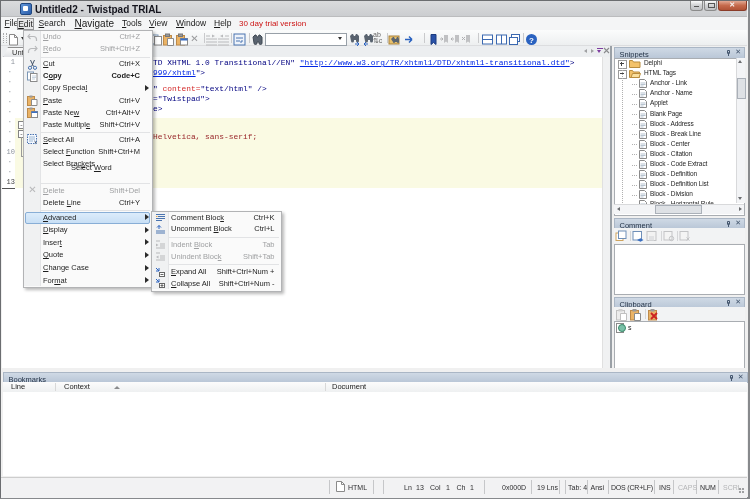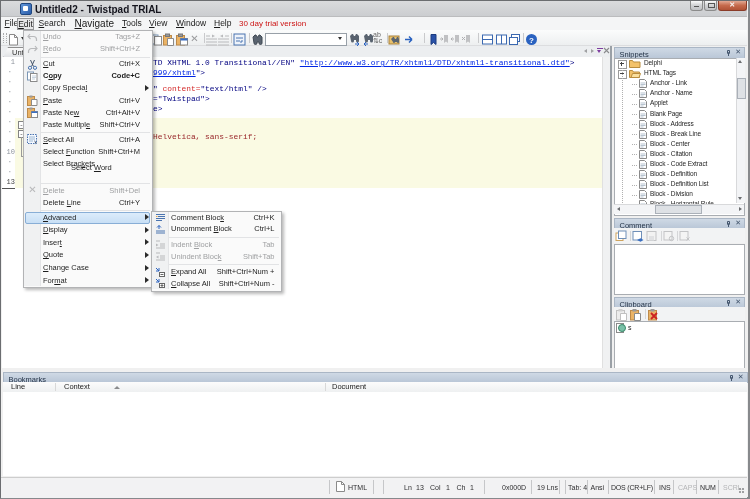--- a/index.html
+++ b/index.html
@@ -395,21 +395,21 @@
 <div class="sbtxt" style="left:568px;top:478px;">Tab: 4</div>
 <div class="sbtxt" style="left:590.5px;top:478px;">Ansi</div>
 <div class="sbtxt" style="left:611px;top:478px;"><span style="letter-spacing:-0.2px;">DOS (CR+LF)</span></div>
 <div class="sbtxt" style="left:659px;top:478px;">INS</div>
 <div class="sbtxt" style="left:678px;top:478px;color:#b4b5b7;">CAPS</div>
 <div class="sbtxt" style="left:700px;top:478px;">NUM</div>
 <div class="sbtxt" style="left:723px;top:478px;color:#b4b5b7;">SCRL</div>
 <div class="abs" style="left:739px;top:488px;width:6px;height:6px;background-image:radial-gradient(circle at 1px 1px,#a0a1a3 0.8px,transparent 1px);background-size:3px 3px;"></div>
 <div class="abs" style="left:23px;top:30px;width:128px;height:256.2px;background:#fafafa;border:1px solid #b2b3b5;box-shadow:2px 2px 3px rgba(0,0,0,0.28);"></div>
 <div class="abs" style="left:24px;top:31px;width:16px;height:255.2px;background:#f0f1f2;border-right:1px solid #e3e4e6;"></div>
-<div class="mi dis" style="top:31.0px;"><u>U</u>ndo<span class="sc">Tags+Z</span></div>
+<div class="mi dis" style="top:31.0px;"><u>U</u>ndo<span class="sc">Ctrl+Z</span></div>
 <svg class="abs" style="left:27px;top:31.5px;" width="11" height="11">
     <path d="M3 2L1 4.5 3.5 7" fill="none" stroke="#b8b9bb" stroke-width="1.2"></path>
     <path d="M1.5 4.5h5a3 3 0 013 3v1.5" fill="none" stroke="#b8b9bb" stroke-width="1.2"></path>
   </svg>
 <div class="mi dis" style="top:43.0px;"><u>R</u>edo<span class="sc">Shift+Ctrl+Z</span></div>
 <svg class="abs" style="left:27px;top:43.5px;" width="11" height="11">
     <path d="M8 2l2 2.5L7.5 7" fill="none" stroke="#b8b9bb" stroke-width="1.2"></path>
     <path d="M9.5 4.5h-5a3 3 0 00-3 3v1.5" fill="none" stroke="#b8b9bb" stroke-width="1.2"></path>
   </svg>
 <div class="msep" style="top:56.5px;"></div>

